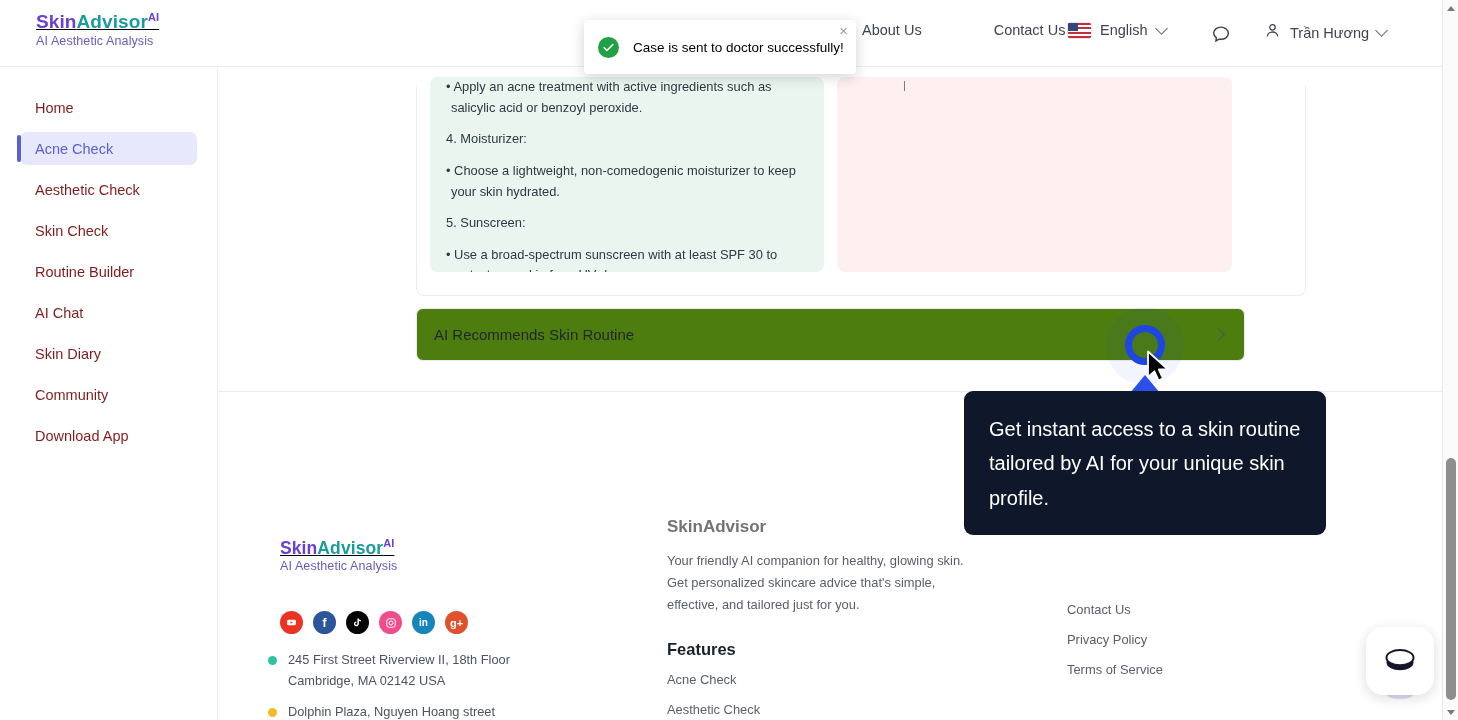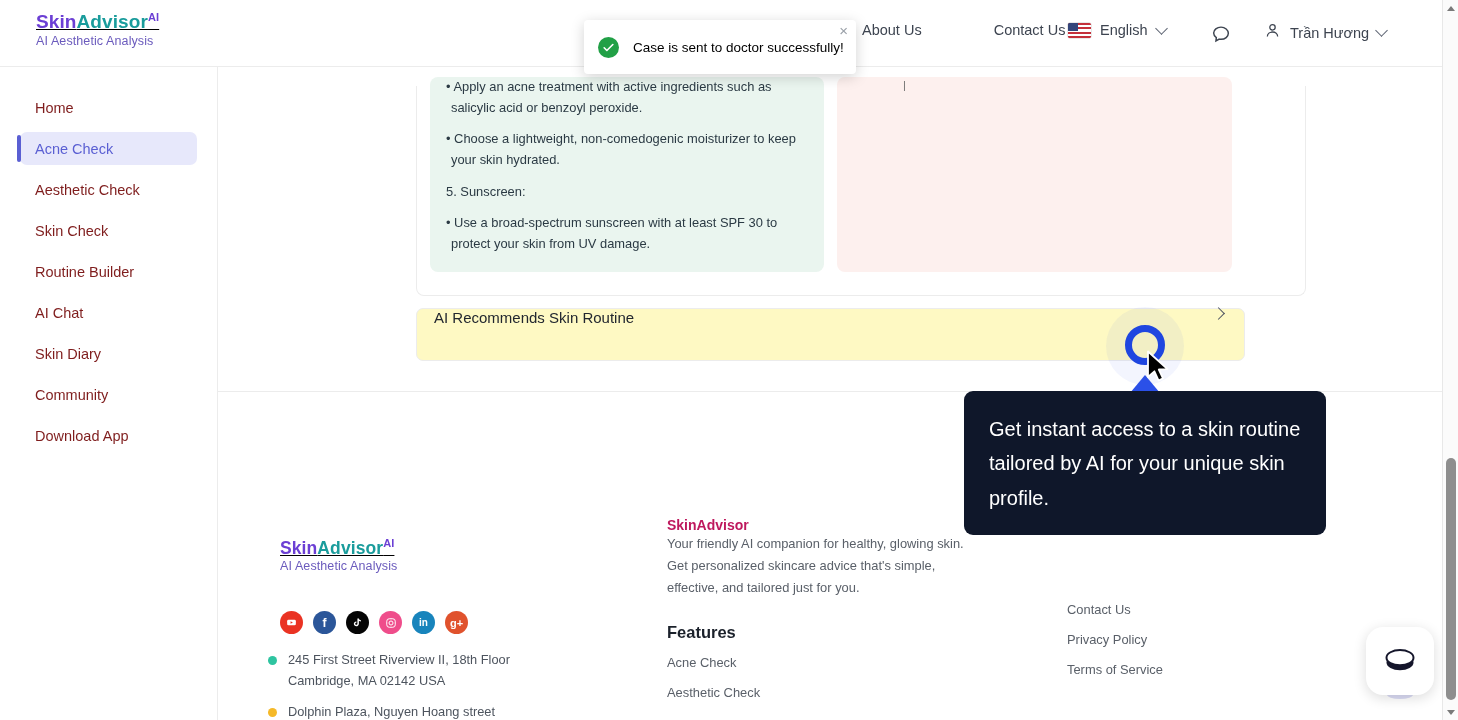--- a/index.html
+++ b/index.html
@@ -80,22 +80,22 @@
     position: absolute; top: -9px; border-radius: 8px; padding: 0 16px; overflow: hidden;
   }
   .card-green { left: 13px; width: 394px; height: 195px; background: #eaf5ef; }
   .card-pink  { left: 420px; width: 395px; height: 195px; background: #fdf0ee; }
   .card-green p { font-size: 12.9px; color: #2b3a44; line-height: 1.60; margin-bottom: 11px; }
   .card-green p.bul { padding-left: 5px; text-indent: -5px; }
   .card-pink .frag { font-size: 11px; color: #6d6d6d; margin-top: 2px; margin-left: 50px; }
 
   .accordion {
     position: absolute; left: 198px; top: 241px; width: 829px; height: 53px;
-    border: 1px solid #ececec; border-radius: 7px; background: #fef9c3;
-    display: flex; justify-content: space-between; padding: 0 17px;
+    border: 1px solid #ececec; border-radius: 7px; background: #4d7c0f;
+    display: flex; align-items: center; justify-content: space-between; padding: 0 17px;
     cursor: pointer;
   }
   .accordion-title { font-size: 15px; color: #22272f; }
   .accordion-chev { width: 9px; height: 9px; border-top: 1.6px solid #4b5260; border-right: 1.6px solid #4b5260;
     transform: rotate(45deg); margin-right: 4px; }
 
   
   .spot-halo { position: absolute; left: 1106px; top: 307px; width: 78px; height: 78px;
     border-radius: 50%; background: rgba(37,77,232,.055); z-index: 55; pointer-events:none; }
   .spot-ring { position: absolute; left: 1125px; top: 325px; width: 40px; height: 40px;
@@ -136,21 +136,21 @@
   .addr-1 { top: 258px; }
   .addr-2 { top: 310px; }
   .addr .dot { position: absolute; left: 0px; top: 6px; width: 9px; height: 9px; border-radius: 50%; }
   .dot-green { background: #2ec4a0; }
   .dot-amber { background: #f5b929; }
   .addr .lines { margin-left: 20px; }
 
   .f-col { position: absolute; }
   .f-col-2 { left: 449px; top: 125px; width: 300px; }
   .f-col-3 { left: 849px; top: 125px; width: 220px; }
-  .f-head { font-size: 14px; font-weight: 700; color: #be185d; }
+  .f-head { font-size: 17px; font-weight: 700; color: #737373; margin-bottom: 13px; }
   .f-desc { font-size: 12.9px; color: #5a6069; line-height: 1.72; margin-bottom: 23px; }
   .f-sub { font-size: 16.5px; font-weight: 700; color: #1b212b; margin-bottom: 13px; }
   .f-link { font-size: 12.9px; color: #5a6069; margin-bottom: 15px; cursor: pointer; }
 
   
   .widget {
     position: absolute; left: 1366px; top: 627px; width: 68px; height: 68px;
     background: #ffffff; border-radius: 17px; box-shadow: 0 3px 13px rgba(0,0,0,.14);
     display: flex; align-items: center; justify-content: center; cursor: pointer; z-index: 45;
   }
@@ -234,20 +234,21 @@
     <div class="side-item">Skin Diary</div>
     <div class="side-item">Community</div>
     <div class="side-item">Download App</div>
   </div>
 
   <div class="main">
 
     <div class="cards-wrap">
       <div class="card card-green">
         <p class="bul">•  Apply an acne treatment with active ingredients such as salicylic acid or benzoyl peroxide.</p>
+        <p>4. Moisturizer:</p>
         <p class="bul">•  Choose a lightweight, non-comedogenic moisturizer to keep your skin hydrated.</p>
         <p>5. Sunscreen:</p>
         <p class="bul">•  Use a broad-spectrum sunscreen with at least SPF 30 to protect your skin from UV damage.</p>
       </div>
       <div class="card card-pink">
         <div class="frag">|</div>
       </div>
     </div>
 
     <div class="accordion">

